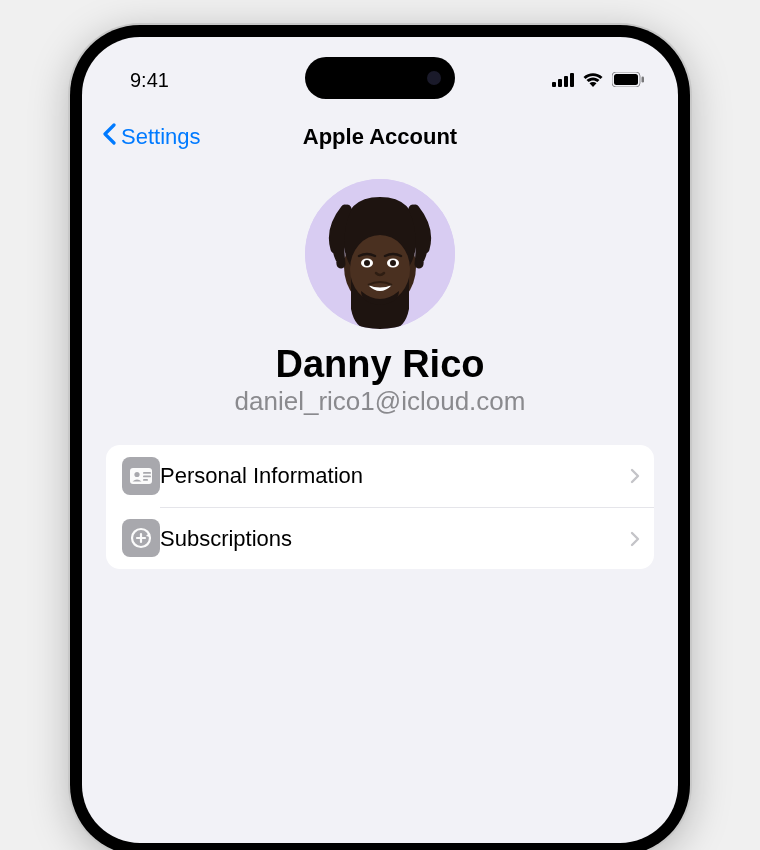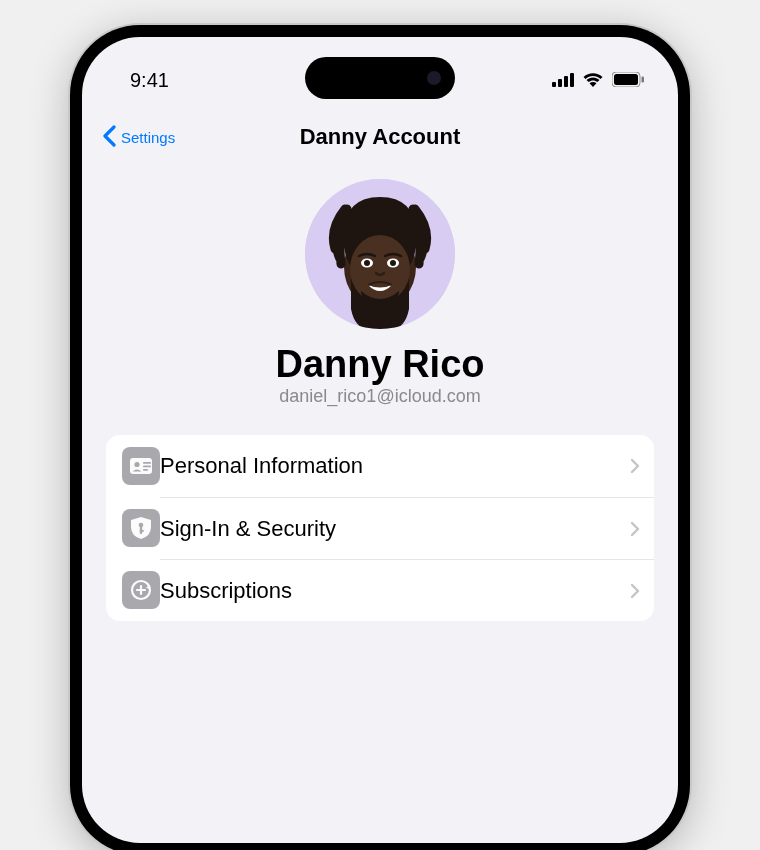--- a/index.html
+++ b/index.html
@@ -73,21 +73,21 @@
       display: flex;
       align-items: center;
       position: relative;
       padding: 0 20px;
     }
     .back {
       display: flex;
       align-items: center;
       gap: 4px;
       color: #007aff;
-      font-size: 15px;
+      font-size: 22px;
       cursor: pointer;
     }
     .page-title {
       position: absolute;
       left: 50%;
       transform: translateX(-50%);
       font-size: 22px;
       font-weight: 600;
       color: #000;
     }
@@ -107,21 +107,21 @@
     .memoji {
       position: absolute;
       inset: 0;
     }
     .profile-name {
       font-size: 38px;
       font-weight: 700;
       color: #000;
     }
     .profile-email {
-      font-size: 18px;
+      font-size: 26px;
       font-weight: 400;
       color: #8a8a8e;
     }
     .list-group {
       margin: 0 24px;
       background: #fff;
       border-radius: 14px;
       overflow: hidden;
     }
     .row {
@@ -196,21 +196,21 @@
 
     <div class="nav-bar">
       <div class="back">
         <span>
           <svg width="15" height="22" viewBox="0 0 15 22">
               <path d="M12 2 L3 11 L12 20" stroke="#007aff" stroke-width="3.2" fill="none" stroke-linecap="round" stroke-linejoin="round"></path>
             </svg>
         </span>
         <span>Settings</span>
       </div>
-      <div class="page-title">Danny Account</div>
+      <div class="page-title">Apple Account</div>
     </div>
 
     <div class="profile">
       <div class="avatar">
         <svg class="memoji" viewBox="0 0 150 150">
           <circle cx="75" cy="75" r="75" fill="#d8ccf2"></circle>
           <ellipse cx="75" cy="88" rx="36" ry="42" fill="#3a2518"></ellipse>
           <path d="M38 55 Q40 18 75 18 Q110 18 112 55 Q112 75 104 88 L104 130 Q100 150 86 150 L64 150 Q50 150 46 130 L46 88 Q38 75 38 55 Z" fill="#1e1410"></path>
           <path d="M30 70 Q24 50 40 30 M35 80 Q26 60 36 36 M42 30 Q32 48 36 85 M115 80 Q124 60 114 36 M120 70 Q126 50 110 30 M108 30 Q118 48 114 85" stroke="#1e1410" stroke-width="9" stroke-linecap="round" fill="none"></path>
           <ellipse cx="75" cy="90" rx="30" ry="34" fill="#4a3020"></ellipse>
@@ -245,38 +245,20 @@
         <div class="row-content">
           <span class="item-label">Personal Information</span>
           <span class="chevron-right">
             <svg width="10" height="16" viewBox="0 0 10 16">
                 <path d="M2 2 L8 8 L2 14" stroke="#c4c4c8" stroke-width="2.4" fill="none" stroke-linecap="round" stroke-linejoin="round"></path>
               </svg>
           </span>
         </div>
       </div>
 
-      <div class="row">
-        <div class="item-icon">
-          <svg width="26" height="26" viewBox="0 0 26 26">
-              <path d="M13 2 L23 5 V12 Q23 21 13 24 Q3 21 3 12 V5 Z" fill="#fff" opacity="0.95"></path>
-              <circle cx="13" cy="10" r="2.3" fill="#a8a8ad"></circle>
-              <rect x="11.8" y="11" width="2.4" height="8" rx="1" fill="#a8a8ad"></rect>
-              <rect x="11.8" y="15" width="4" height="1.8" fill="#a8a8ad"></rect>
-            </svg>
-        </div>
-        <div class="row-content">
-          <span class="item-label">Sign-In &amp; Security</span>
-          <span class="chevron-right">
-            <svg width="10" height="16" viewBox="0 0 10 16">
-                <path d="M2 2 L8 8 L2 14" stroke="#c4c4c8" stroke-width="2.4" fill="none" stroke-linecap="round" stroke-linejoin="round"></path>
-              </svg>
-          </span>
-        </div>
-      </div>
 
 
       <div class="row">
         <div class="item-icon">
           <svg width="26" height="26" viewBox="0 0 26 26">
               <circle cx="13" cy="13" r="9" fill="none" stroke="#fff" stroke-width="2.2" opacity="0.95"></circle>
               <path d="M21 8 L22 12 L18 11 Z" fill="#fff" opacity="0.95"></path>
               <path d="M13 9 V17 M9 13 H17" stroke="#fff" stroke-width="2.2" stroke-linecap="round" opacity="0.95"></path>
             </svg>
         </div>

